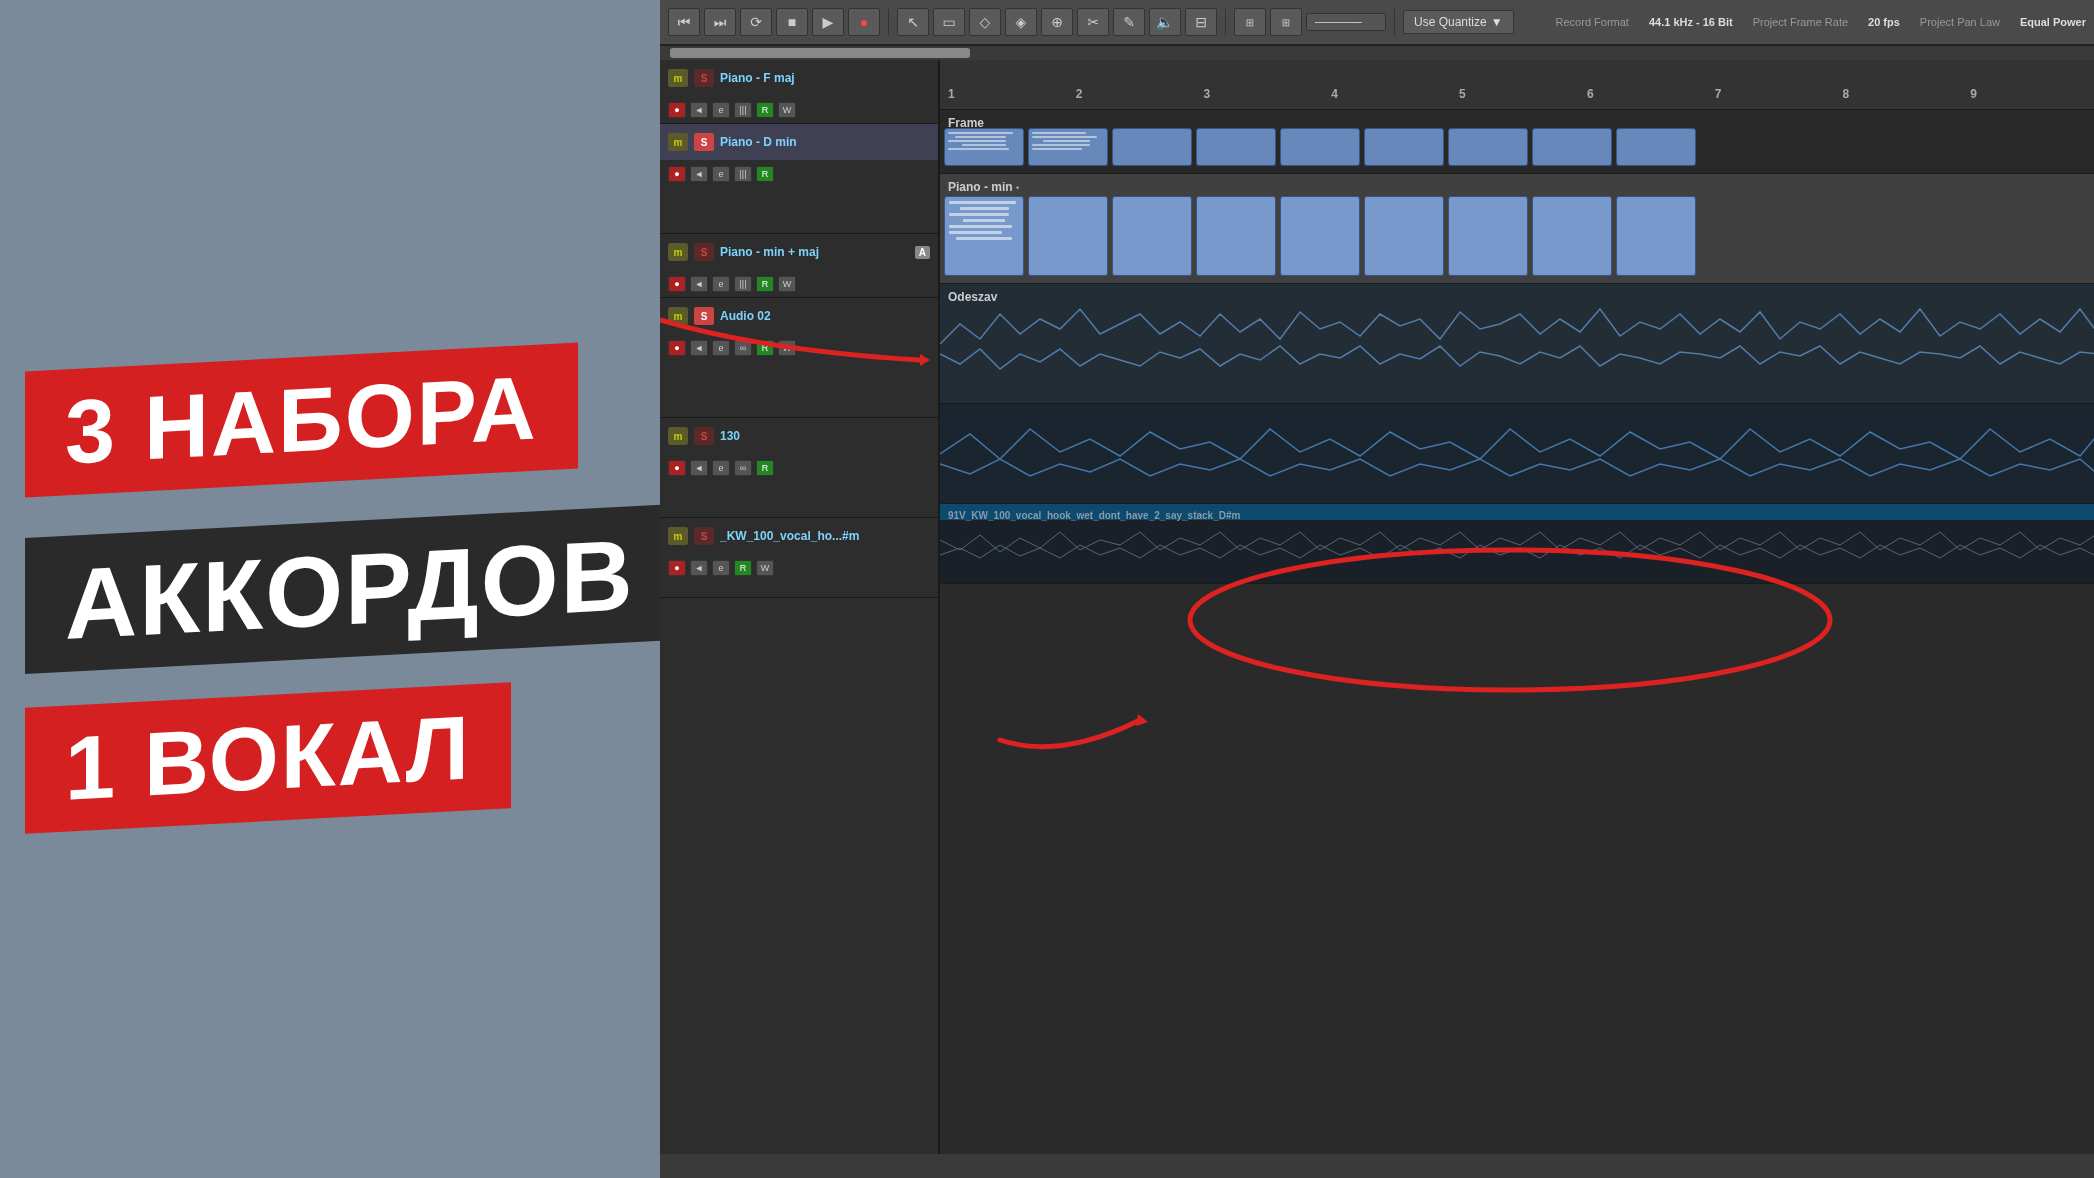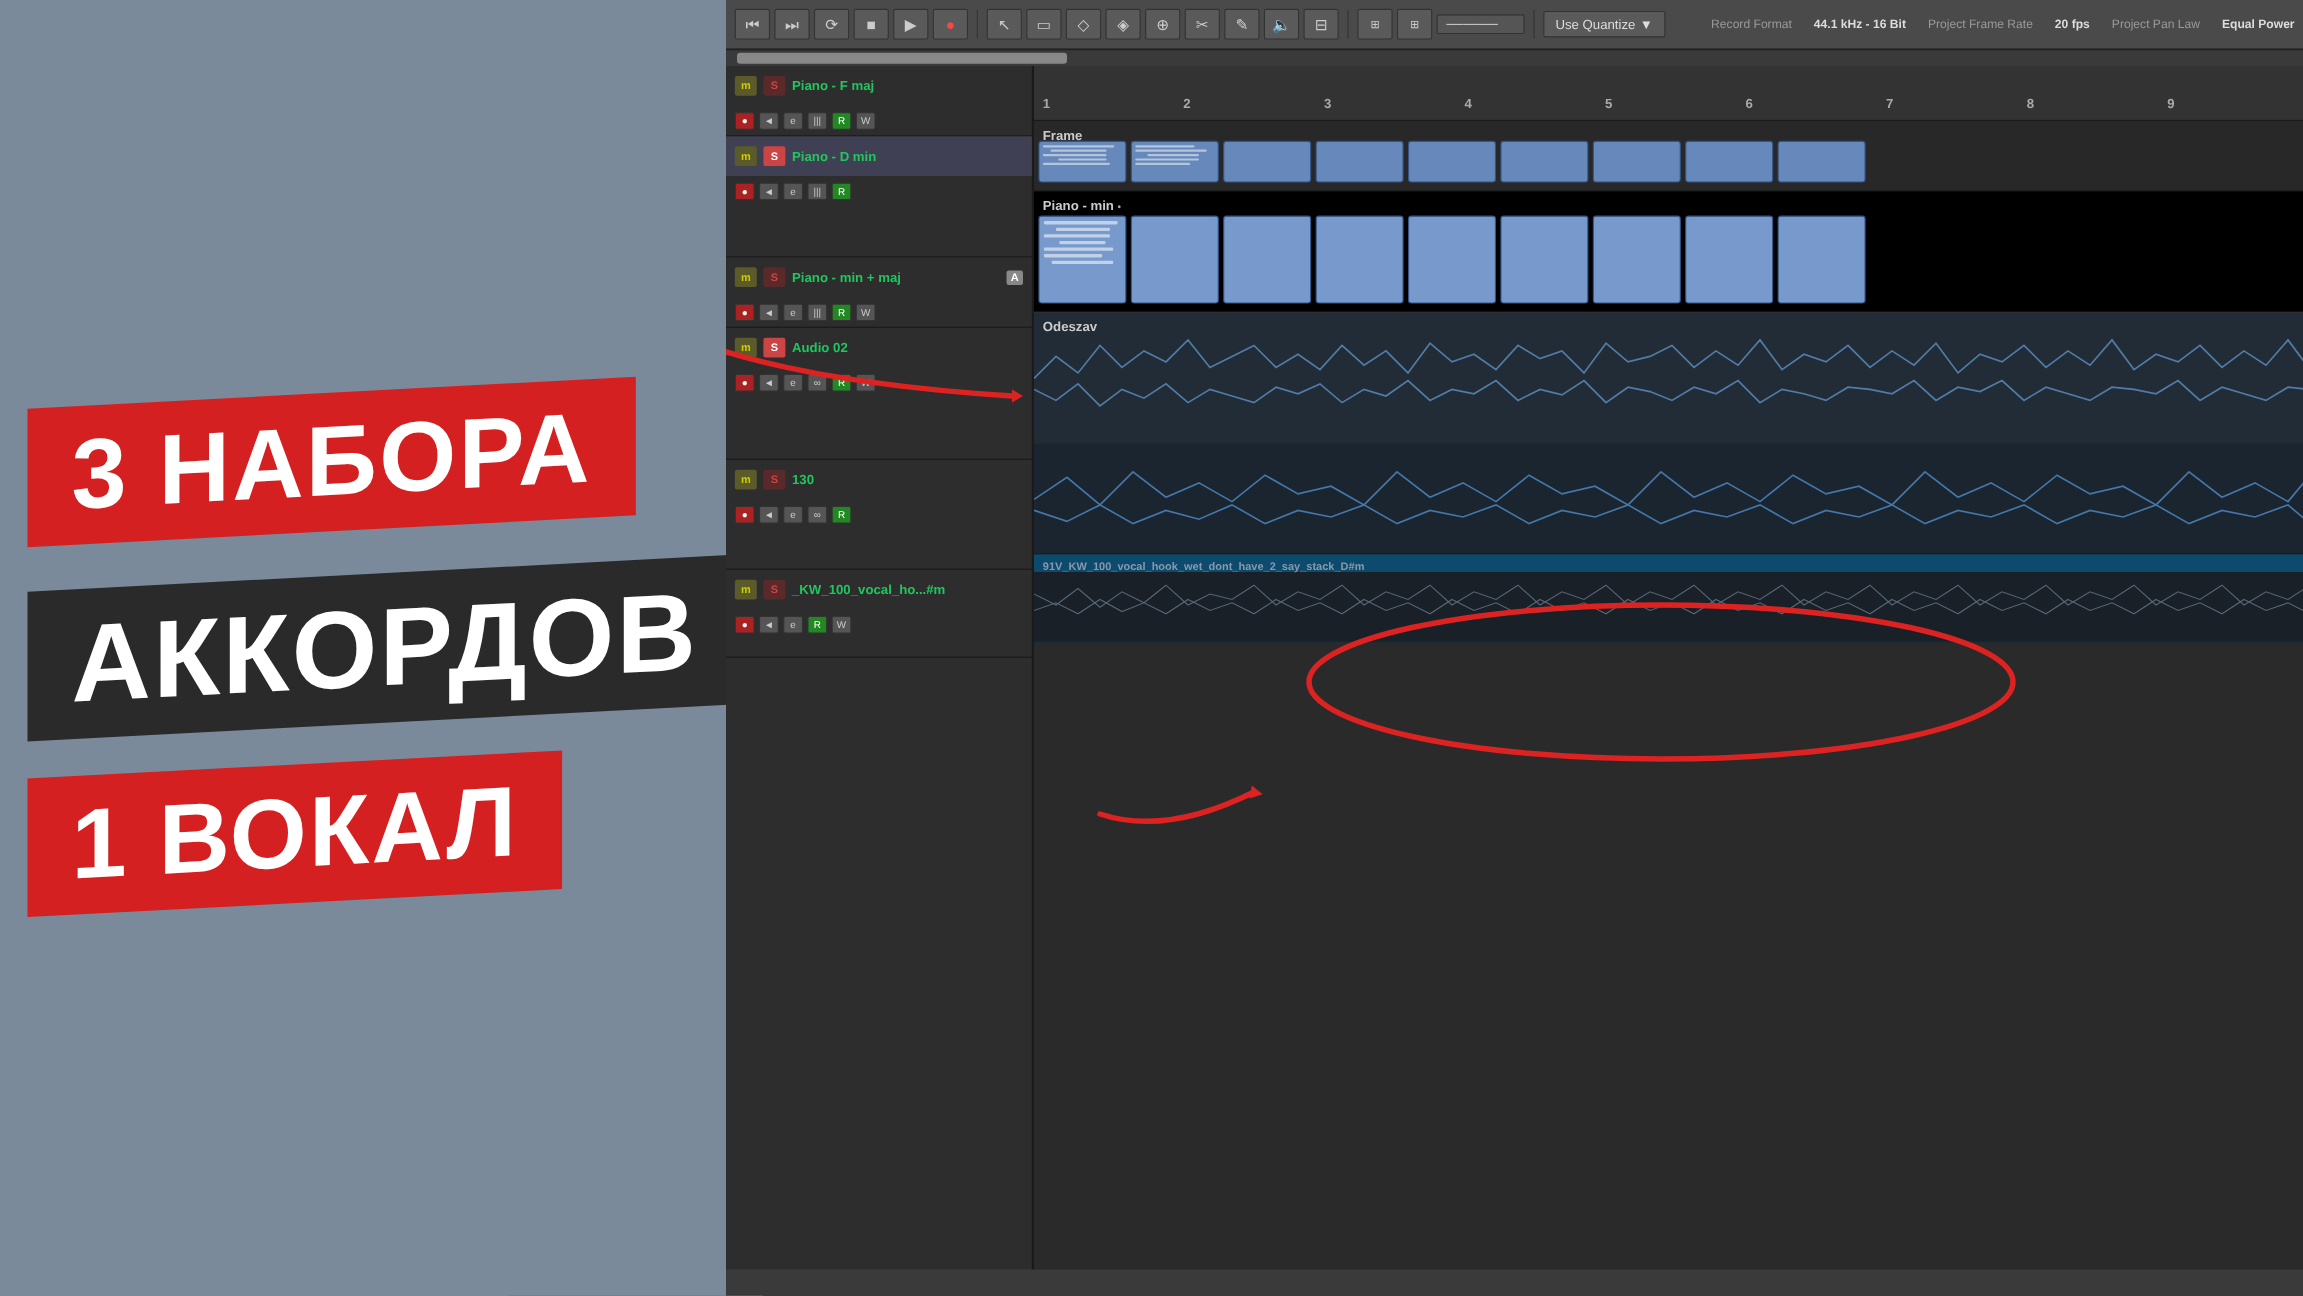--- a/index.html
+++ b/index.html
@@ -197,21 +197,21 @@
       background: #5a2a2a;
       color: #cc4444;
     }
 
     .track-s-btn.active {
       background: #cc4444;
       color: white;
     }
 
     .track-name {
-      color: #22c55e;
+      color: #7dd3fc;
       font-size: 12px;
       font-weight: bold;
       flex: 1;
     }
 
     .track-label-a {
       background: #888;
       color: #fff;
       font-size: 10px;
       font-weight: bold;
@@ -557,21 +557,21 @@
           <div class="piano-pattern" style="position:relative;width:80px;height:38px;background:#6688bb;border-radius:3px;"></div>
           <div class="piano-pattern" style="position:relative;width:80px;height:38px;background:#6688bb;border-radius:3px;"></div>
           <div class="piano-pattern" style="position:relative;width:80px;height:38px;background:#6688bb;border-radius:3px;"></div>
           <div class="piano-pattern" style="position:relative;width:80px;height:38px;background:#6688bb;border-radius:3px;"></div>
           <div class="piano-pattern" style="position:relative;width:80px;height:38px;background:#6688bb;border-radius:3px;"></div>
           <div class="piano-pattern" style="position:relative;width:80px;height:38px;background:#6688bb;border-radius:3px;"></div>
           <div class="piano-pattern" style="position:relative;width:80px;height:38px;background:#6688bb;border-radius:3px;"></div>
         </div>
       </div>
 
-      <div class="track-lane track-height-2" style="position:relative;overflow:hidden;background:#000000;text-decoration:underline;">
+      <div class="track-lane track-height-2" style="position:relative;overflow:hidden;background:#404040;text-decoration:underline;">
         <span class="lane-label">Piano - min <span style="font-size:9px;color:#aaa;">•</span></span>
         <div style="position:absolute;top:22px;left:4px;right:4px;bottom:4px;display:flex;gap:4px;">
           <div class="piano-pattern" style="position:relative;width:80px;height:80px;background:#7799cc;border-radius:3px;">
             <div style="position:absolute;top:4px;left:4px;right:4px;bottom:4px;display:flex;flex-direction:column;gap:3px;">
               <div style="height:3px;background:rgba(255,255,255,0.55);border-radius:1px;width:95%;"></div>
               <div style="height:3px;background:rgba(255,255,255,0.55);border-radius:1px;width:70%;margin-left:15%;"></div>
               <div style="height:3px;background:rgba(255,255,255,0.55);border-radius:1px;width:85%;"></div>
               <div style="height:3px;background:rgba(255,255,255,0.55);border-radius:1px;width:60%;margin-left:20%;"></div>
               <div style="height:3px;background:rgba(255,255,255,0.55);border-radius:1px;width:90%;"></div>
               <div style="height:3px;background:rgba(255,255,255,0.55);border-radius:1px;width:75%;"></div>

